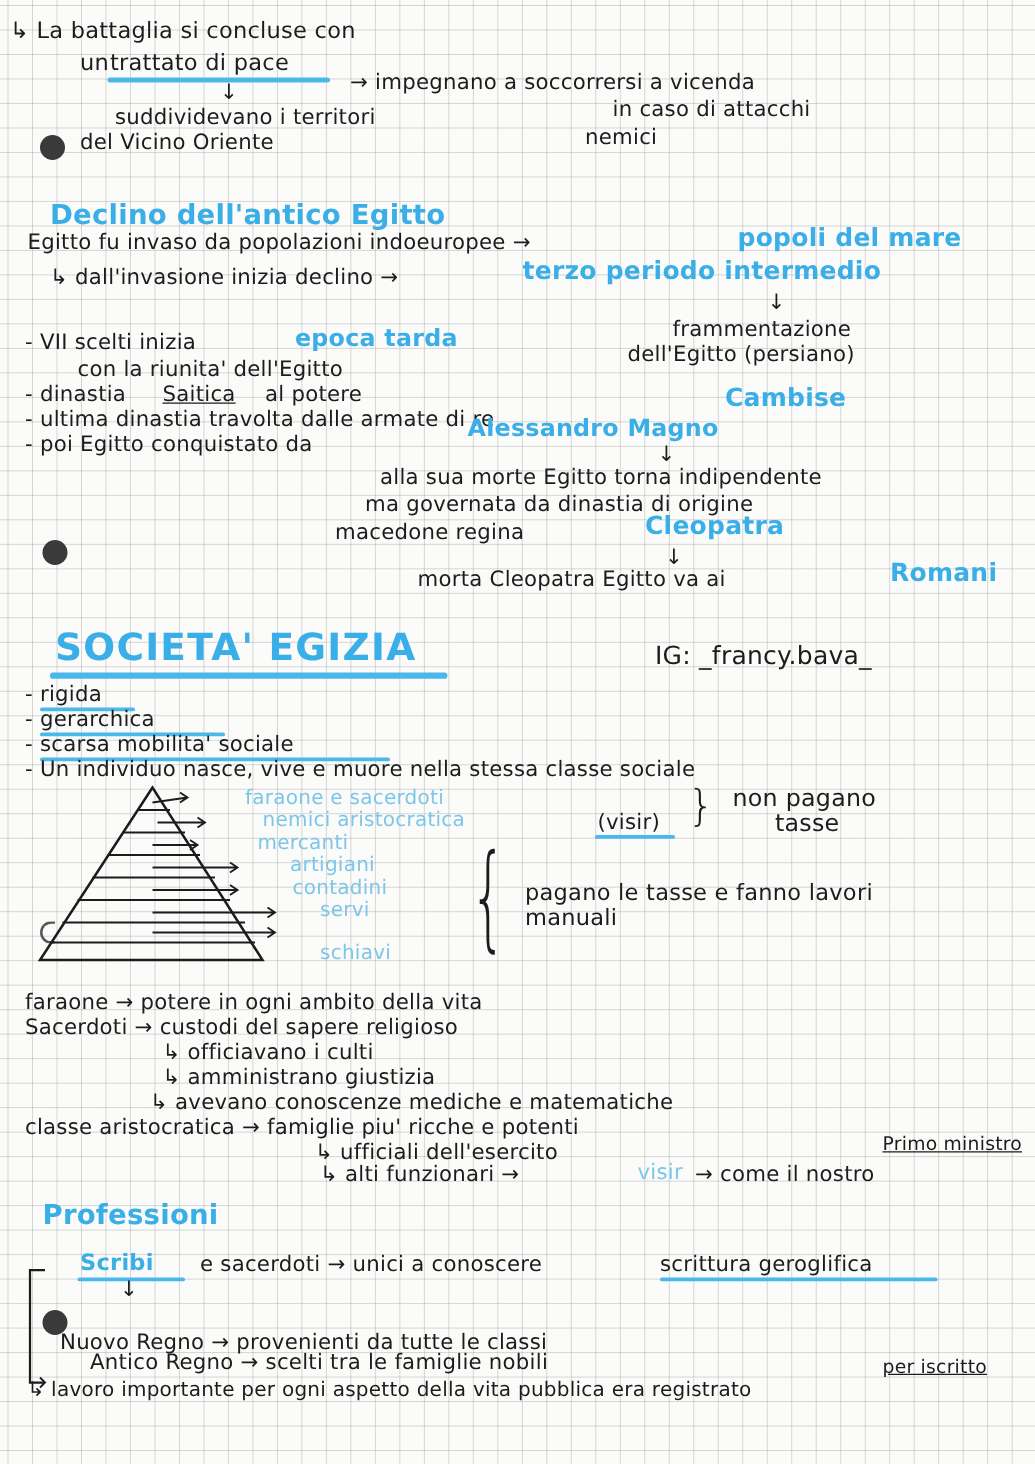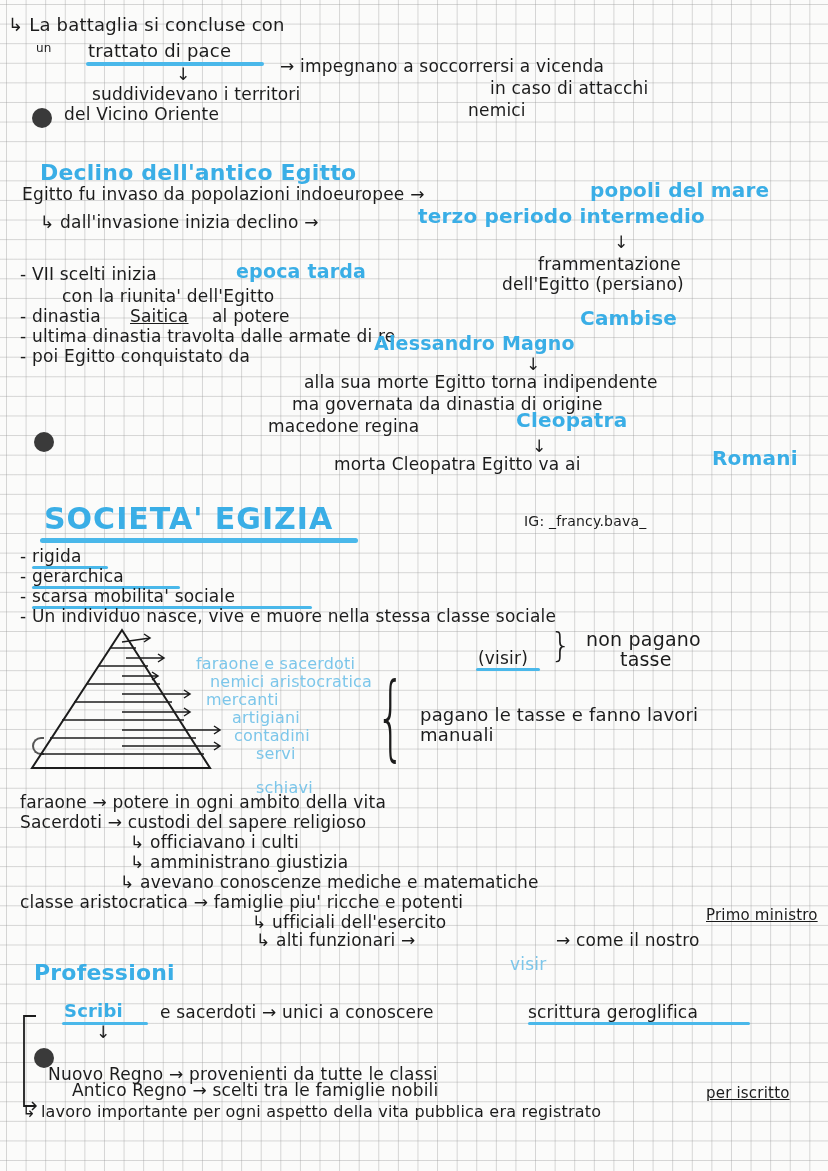--- a/index.html
+++ b/index.html
@@ -9,38 +9,38 @@
     background-image:
       linear-gradient(to right, rgba(150,150,150,0.38) 1px, transparent 1px),
       linear-gradient(to bottom, rgba(150,150,150,0.38) 1px, transparent 1px);
     background-size: 19.6px 19.6px;
     background-position: 6px 4px;
     font-family: "DejaVu Sans", sans-serif;
     color: #1c1c1c;
   }
   .t { position: absolute; white-space: nowrap; font-size: 17px; line-height: 1; letter-spacing: 0.2px; }
   .blue { color: #3aaee6; font-weight: bold; }
-  .lblue { color: #7cc6ea; margin-top: 26px; }
+  .lblue { color: #7cc6ea; }
   .title { color: #3aaee6; font-weight: bold; font-size: 22px; }
   .big { font-size: 30px; letter-spacing: 1px; }
   .hl { position: absolute; background: #4ab8ea; border-radius: 3px; height: 4px; }
   .ul { text-decoration: underline; text-decoration-color: #1c1c1c; }
   .hole { position: absolute; width: 20px; height: 20px; border-radius: 50%; background: #3a3a3a; }
   .pyr { position: absolute; left: 30px; top: 628px; }
 </style>
 </head>
 <body>
 
 <div class="hole" style="left:32px;top:108px;"></div>
 <div class="hole" style="left:34px;top:432px;"></div>
 <div class="hole" style="left:34px;top:1048px;"></div>
 <div style="position:absolute;left:32px;top:737px;width:10px;height:14px;border:2px solid #555;border-right:none;border-radius:10px 0 0 10px;"></div>
 
 <div class="t" style="left:8px;top:16px;font-size:18px;">↳ La battaglia si concluse con</div>
-<div class="t" style="left:36px;top:42px;font-size:12px;">un</div>
+<div class="t" style="left:64px;top:42px;font-size:18px;">un</div>
 <div class="hl" style="left:86px;top:62px;width:178px;"></div>
 <div class="t" style="left:88px;top:42px;font-size:18px;">trattato di pace</div>
 <div class="t" style="left:280px;top:58px;font-size:17px;">→ impegnano a soccorrersi a vicenda</div>
 <div class="t" style="left:490px;top:80px;">in caso di attacchi</div>
 <div class="t" style="left:468px;top:102px;">nemici</div>
 <div class="t" style="left:176px;top:66px;">↓</div>
 <div class="t" style="left:92px;top:86px;">suddividevano i territori</div>
 <div class="t" style="left:64px;top:106px;">del Vicino Oriente</div>
 
 <div class="t title" style="left:40px;top:162px;">Declino dell'antico Egitto</div>
@@ -66,21 +66,21 @@
 <div class="t" style="left:304px;top:374px;">alla sua morte Egitto torna indipendente</div>
 <div class="t" style="left:292px;top:396px;">ma governata da dinastia di origine</div>
 <div class="t" style="left:268px;top:418px;">macedone regina</div>
 <div class="t blue" style="left:516px;top:410px;font-size:20px;">Cleopatra</div>
 <div class="t" style="left:532px;top:438px;">↓</div>
 <div class="t" style="left:334px;top:456px;">morta Cleopatra Egitto va ai</div>
 <div class="t blue" style="left:712px;top:448px;font-size:20px;">Romani</div>
 
 <div class="hl" style="left:40px;top:538px;width:318px;height:5px;"></div>
 <div class="t title big" style="left:44px;top:504px;">SOCIETA' EGIZIA</div>
-<div class="t" style="left:524px;top:514px;font-size:14px;">IG: _francy.bava_</div>
+<div class="t" style="left:524px;top:514px;font-size:20px;">IG: _francy.bava_</div>
 <div class="hl" style="left:32px;top:566px;width:76px;height:3px;"></div>
 <div class="t" style="left:20px;top:548px;">- rigida</div>
 <div class="hl" style="left:32px;top:586px;width:148px;height:3px;"></div>
 <div class="t" style="left:20px;top:568px;">- gerarchica</div>
 <div class="hl" style="left:32px;top:606px;width:280px;height:3px;"></div>
 <div class="t" style="left:20px;top:588px;">- scarsa mobilita' sociale</div>
 <div class="t" style="left:20px;top:608px;">- Un individuo nasce, vive e muore nella stessa classe sociale</div>
 
 <svg class="pyr" width="340" height="150" viewBox="0 0 340 150">
   <polygon points="92,2 2,140 180,140" fill="none" stroke="#1c1c1c" stroke-width="2"></polygon>

